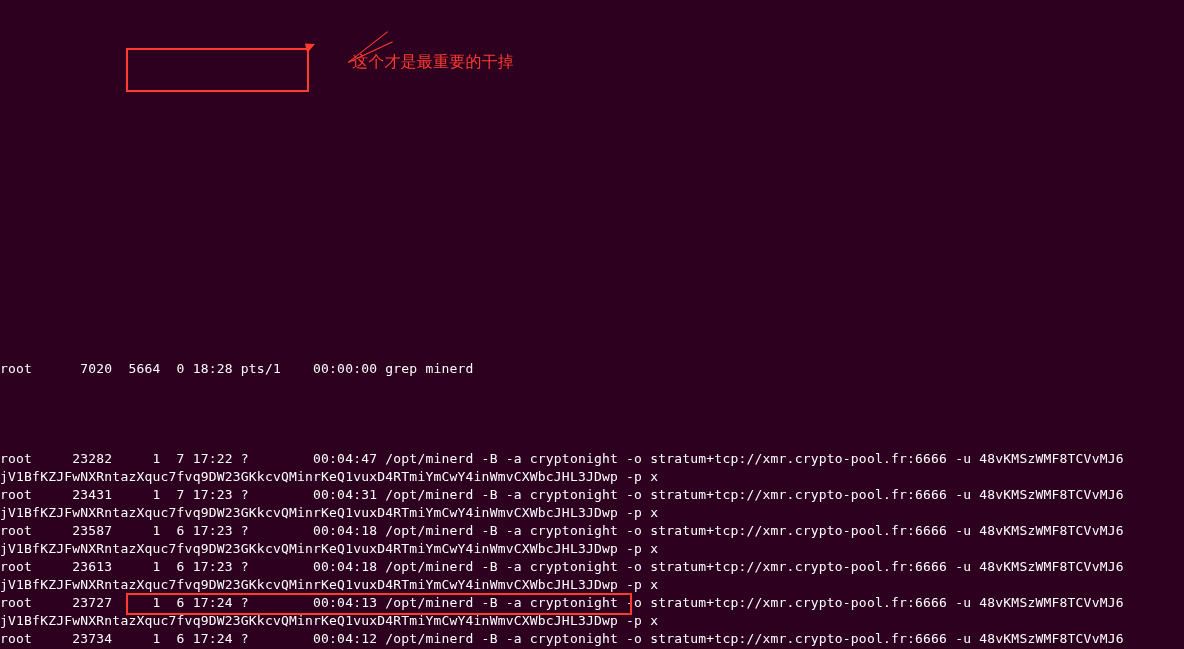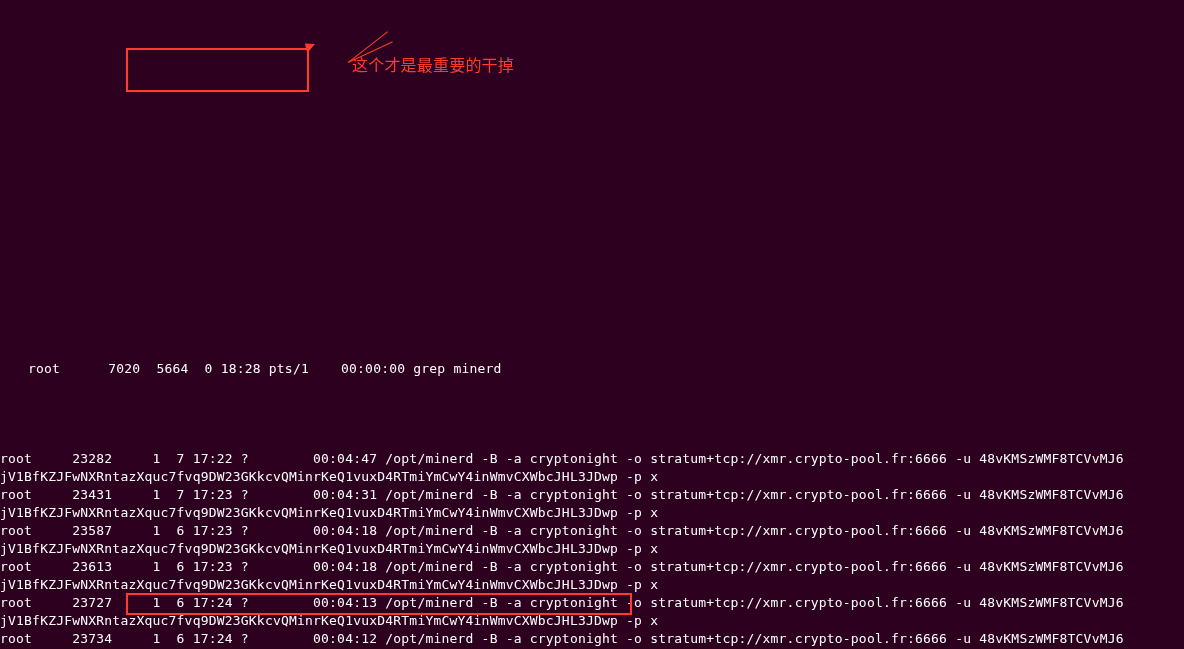--- a/index.html
+++ b/index.html
@@ -13,29 +13,29 @@
     overflow: hidden;
     letter-spacing: 0.2px;
   }
   .term {
     padding: 0;
     white-space: pre;
     line-height: 18px;
   }
   .line { white-space: pre; height:18px; overflow:hidden; }
   
-  .line span { white-space: pre; padding-left: 28px; }
+  .line span { white-space: pre; }
 
   .annotation-text {
     position: absolute;
     color: #ff3b30;
     font-family: "SimSun", "Noto Sans CJK SC", sans-serif;
     font-size: 16px;
   }
-  .annot1 { left: 352px; top: 52px; }
+  .annot1 { left: 352px; top: 52px; font-family: Liberation Mono, monospace; }
 
   .rect {
     position: absolute;
     border: 2px solid #ff3b30;
     pointer-events: none;
   }
   .rect1 { left: 126px; top: 48px;  width: 183px; height: 44px; }
   .rect2 { left: 126px; top: 593px; width: 506px; height: 22px; }
 
   

